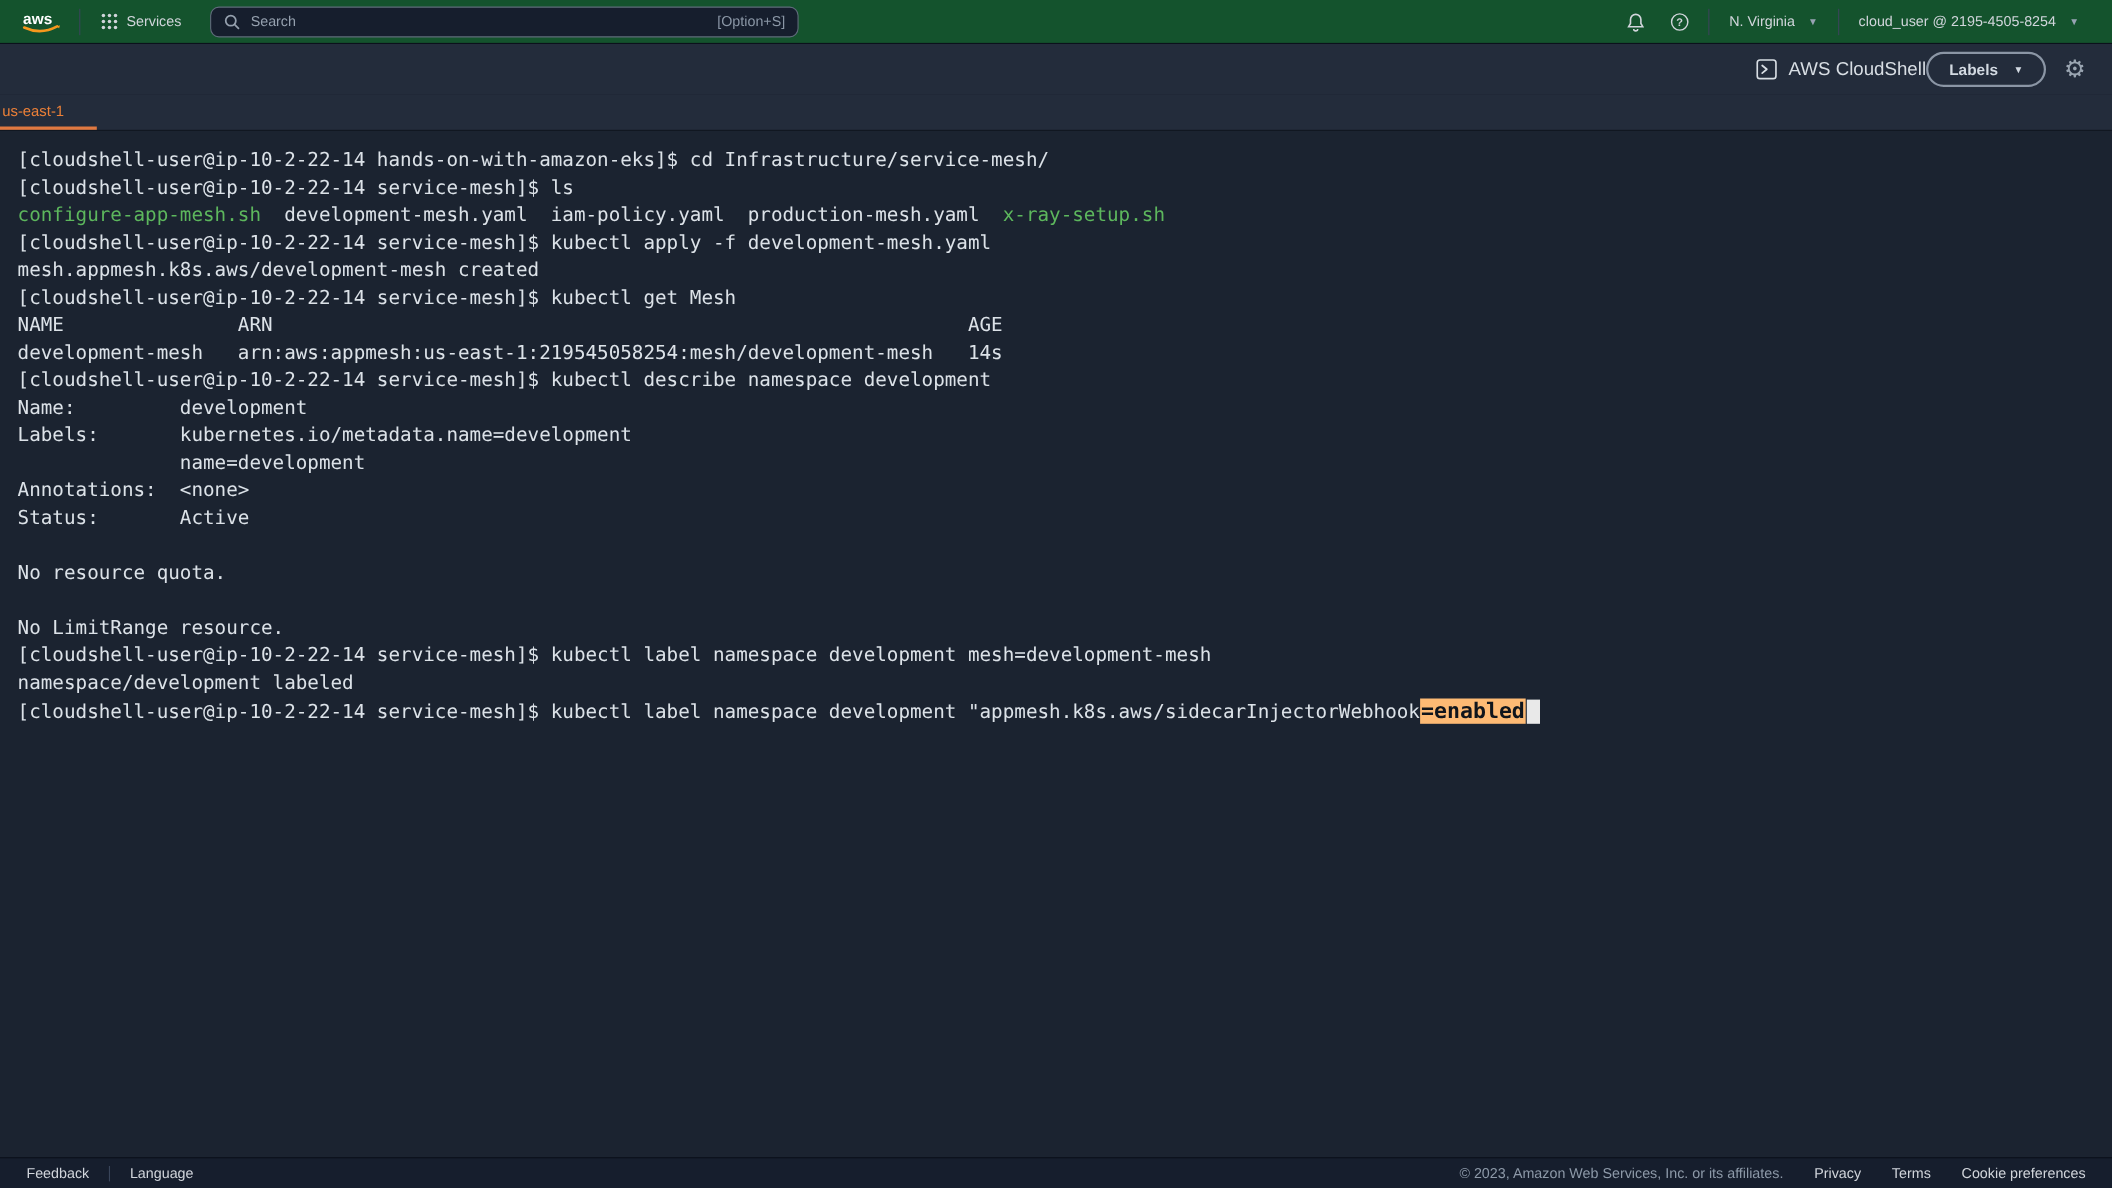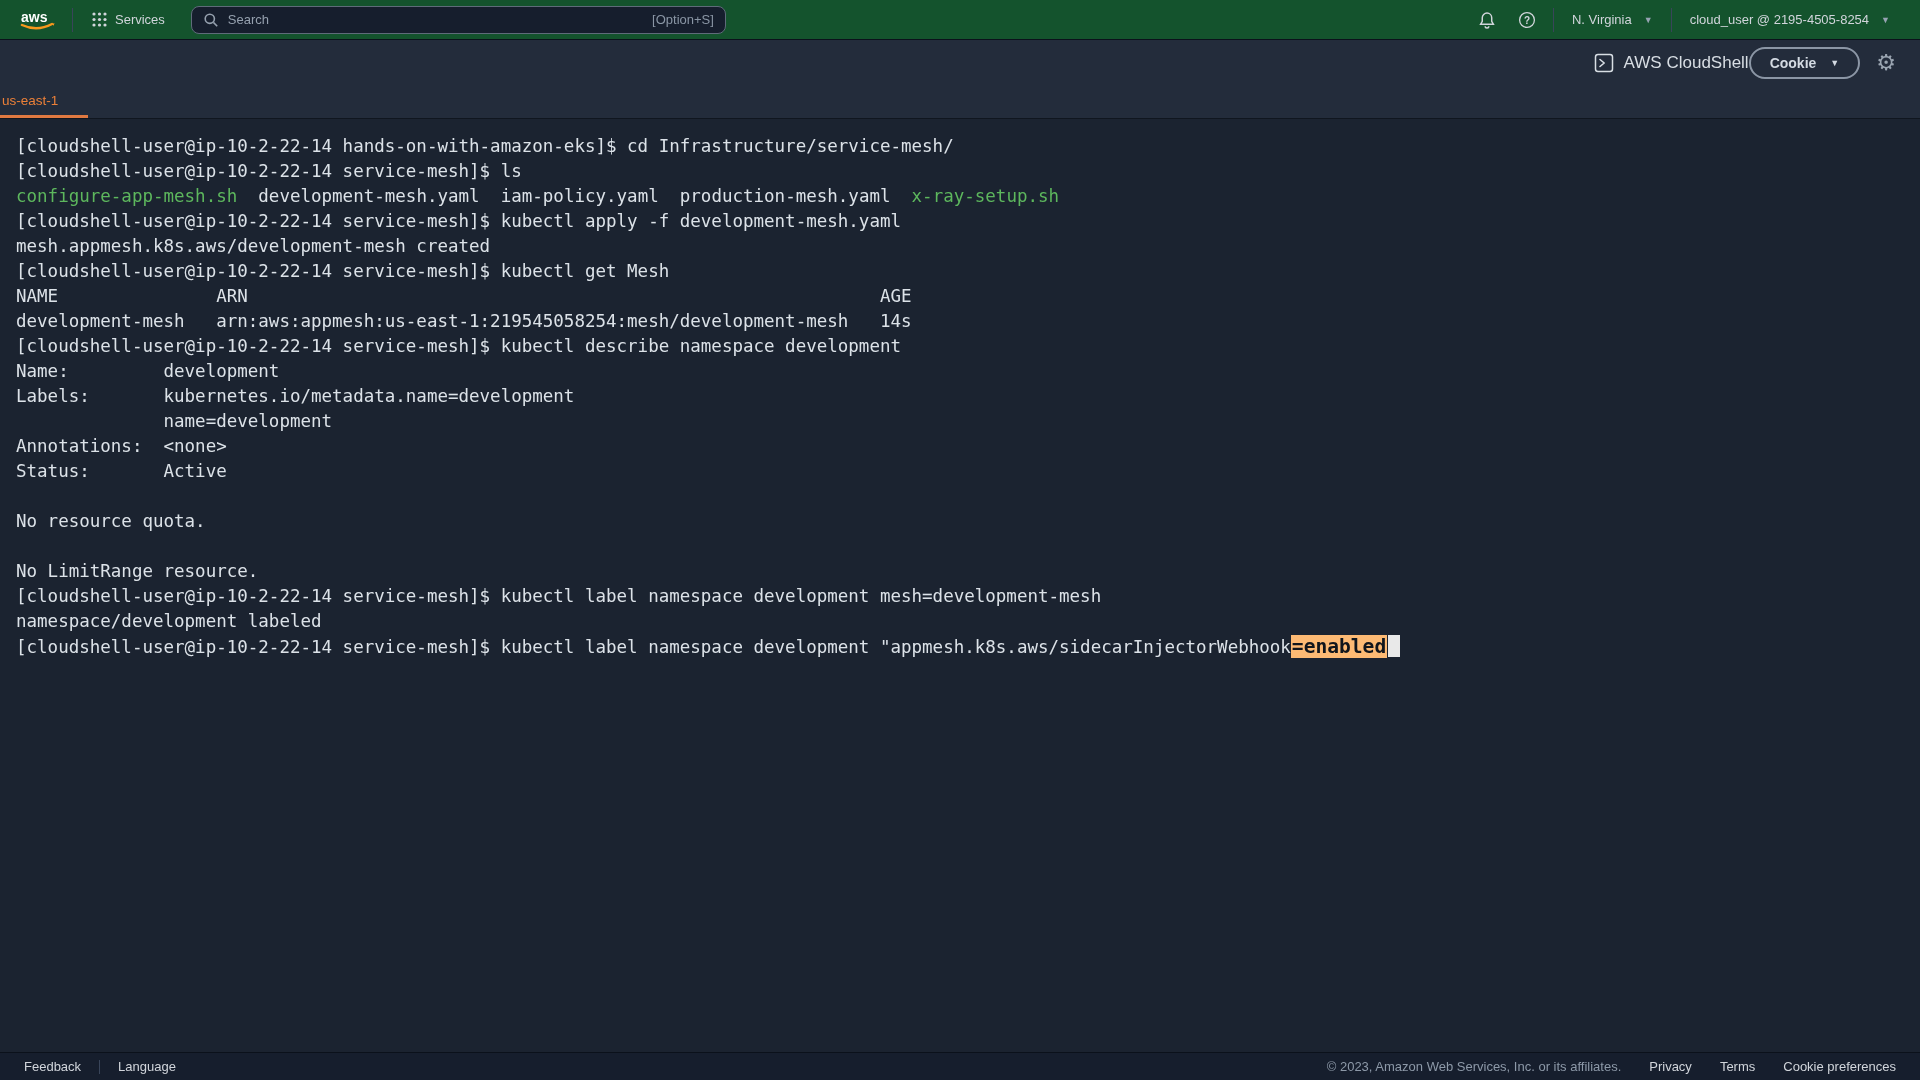--- a/index.html
+++ b/index.html
@@ -175,21 +175,21 @@
   <div class="cs-header">
     <div class="cs-title">
       <svg width="20" height="20" viewBox="0 0 20 20">
         <rect x="1.5" y="1.5" width="17" height="17" rx="2.5" stroke="#d8dee4" fill="none" stroke-width="1.5"></rect>
         <path d="M6 6.5 l4.2 3.5 -4.2 3.5" stroke="#d8dee4" fill="none" stroke-width="1.6" stroke-linecap="round" stroke-linejoin="round"></path>
       </svg>
       <span>AWS CloudShell</span>
     </div>
     <div class="cs-right">
       <button class="actions-btn">
-        <span>Cookie</span>
+        <span>Labels</span>
         <span class="caret" style="color:#d3dae2;">▼</span>
       </button>
       <button class="gear-btn">
         <span>⚙</span>
       </button>
     </div>
   </div>
 
   <div class="tabbar">
     <div class="tab">

